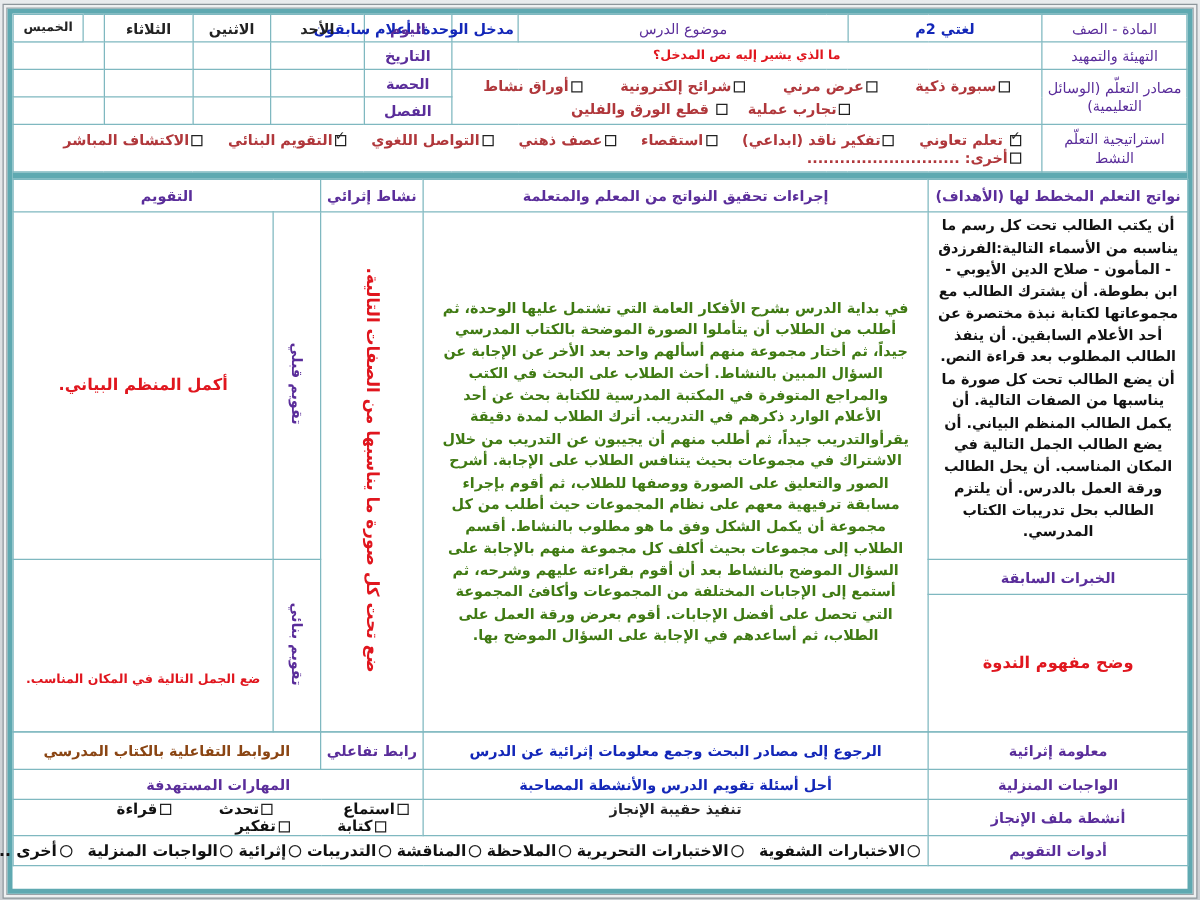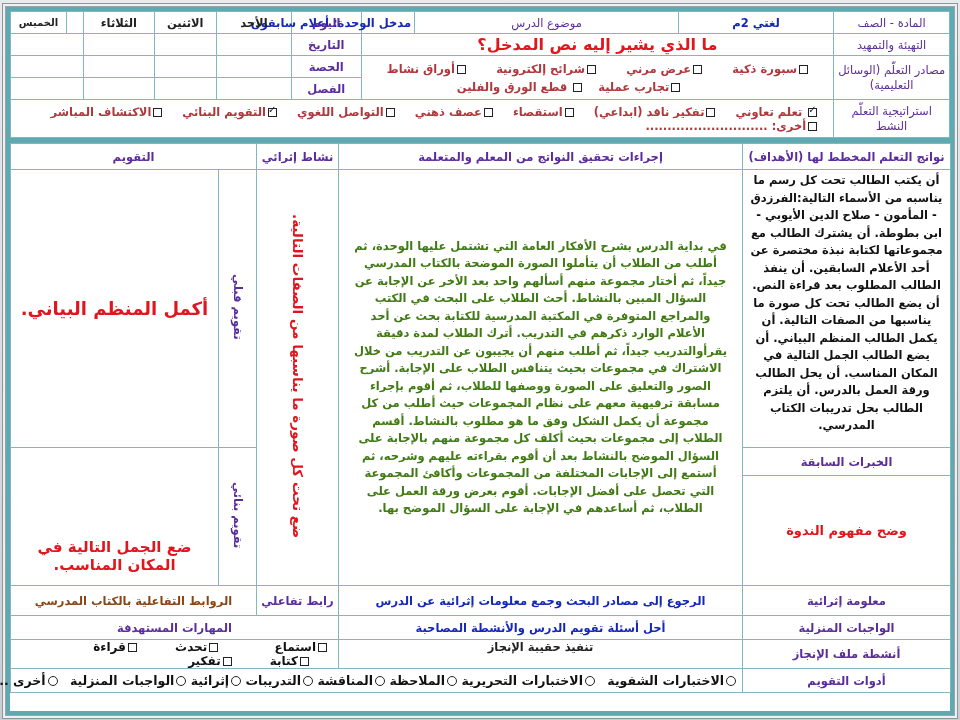--- a/index.html
+++ b/index.html
@@ -67,21 +67,21 @@
       <td colspan="2" class="lbl-plain" style="text-align:center">موضوع الدرس</td>
       <td colspan="1" class="blue" style="white-space:nowrap">مدخل الوحدة: أعلام سابقون</td>
       <td class="lbl">اليوم</td>
       <td class="day">الأحد</td>
       <td class="day">الاثنين</td>
       <td class="day">الثلاثاء</td>
       <td class="day">الأربعاء</td>
     </tr>
     <tr>
       <td class="lbl-plain">التهيئة والتمهيد</td>
-      <td colspan="5" class="red" style="font-size:16px">ما الذي يشير إليه نص المدخل؟</td>
+      <td colspan="5" class="red" style="font-size:10px">ما الذي يشير إليه نص المدخل؟</td>
       <td class="lbl">التاريخ</td>
       <td></td>
             <td></td>
       <td></td>
             <td></td>
     </tr>
     <tr>
       <td rowspan="2" class="lbl-plain" style="line-height:15px">مصادر التعلّم (الوسائل التعليمية)</td>
       <td colspan="5" rowspan="2" class="brick" style="padding:0;">
         <div style="display:flex; direction:rtl; justify-content:space-around; padding:2px 10px;">
@@ -141,26 +141,26 @@
       <td class="lbl">نشاط إثرائي</td>
       <td colspan="2" class="lbl">التقويم</td>
     </tr>
     <tr>
       <td rowspan="1" class="obj" style="height:278px; vertical-align:top; padding:2px 6px;">أن يكتب الطالب تحت كل رسم ما يناسبه من الأسماء التالية:الفرزدق - المأمون - صلاح الدين الأيوبي - ابن بطوطة. أن يشترك الطالب مع مجموعاتها لكتابة نبذة مختصرة عن أحد الأعلام السابقين. أن ينفذ الطالب المطلوب بعد قراءة النص. أن يضع الطالب تحت كل صورة ما يناسبها من الصفات التالية. أن يكمل الطالب المنظم البياني. أن يضع الطالب الجمل التالية في المكان المناسب. أن يحل الطالب ورقة العمل بالدرس. أن يلتزم الطالب بحل تدريبات الكتاب المدرسي.</td>
       <td rowspan="3" class="green" style="padding:0 14px;">في بداية الدرس بشرح الأفكار العامة التي تشتمل عليها الوحدة، ثم أطلب من الطلاب أن يتأملوا الصورة الموضحة بالكتاب المدرسي جيداً، ثم أختار مجموعة منهم أسألهم واحد بعد الأخر عن الإجابة عن السؤال المبين بالنشاط. أحث الطلاب على البحث في الكتب والمراجع المتوفرة في المكتبة المدرسية للكتابة بحث عن أحد الأعلام الوارد ذكرهم في التدريب. أترك الطلاب لمدة دقيقة يقرأوالتدريب جيداً، ثم أطلب منهم أن يجيبون عن التدريب من خلال الاشتراك في مجموعات بحيث يتنافس الطلاب على الإجابة. أشرح الصور والتعليق على الصورة ووصفها للطلاب، ثم أقوم بإجراء مسابقة ترفيهية معهم على نظام المجموعات حيث أطلب من كل مجموعة أن يكمل الشكل وفق ما هو مطلوب بالنشاط. أقسم الطلاب إلى مجموعات بحيث أكلف كل مجموعة منهم بالإجابة على السؤال الموضح بالنشاط بعد أن أقوم بقراءته عليهم وشرحه، ثم أستمع إلى الإجابات المختلفة من المجموعات وأكافئ المجموعة التي تحصل على أفضل الإجابات. أقوم بعرض ورقة العمل على الطلاب، ثم أساعدهم في الإجابة على السؤال الموضح بها.</td>
       <td rowspan="3" class="red" style="padding:0;">
         <span class="vert" style="font-size:13.5px; display:inline-block;">ضع تحت كل صورة ما يناسبها من الصفات التالية.</span>
       </td>
       <td style="height:116px; padding:0"><span class="vert-small">تقويم قبلي</span></td>
-      <td class="red" style="font-size:18px">أكمل المنظم البياني.</td>
+      <td class="red" style="font-size:13px">أكمل المنظم البياني.</td>
     </tr>
     <tr>
       <td class="lbl" style="height:28px">الخبرات السابقة</td>
       <td rowspan="2" style="padding:0"><span class="vert-small">تقويم بنائي</span></td>
-      <td rowspan="2" class="red" style="font-size:15px; vertical-align:top; padding-top:90px">ضع الجمل التالية في المكان المناسب.</td>
+      <td rowspan="2" class="red" style="font-size:10px; vertical-align:top; padding-top:90px">ضع الجمل التالية في المكان المناسب.</td>
     </tr>
     <tr>
       <td class="red" style="height:110px; font-size:13px">وضح مفهوم الندوة</td>
     </tr>
   </tbody>
       </table>
 
   <table class="main-tbl tools" style="margin-top:-1px">
     <colgroup>
       <col style="width:208px">

